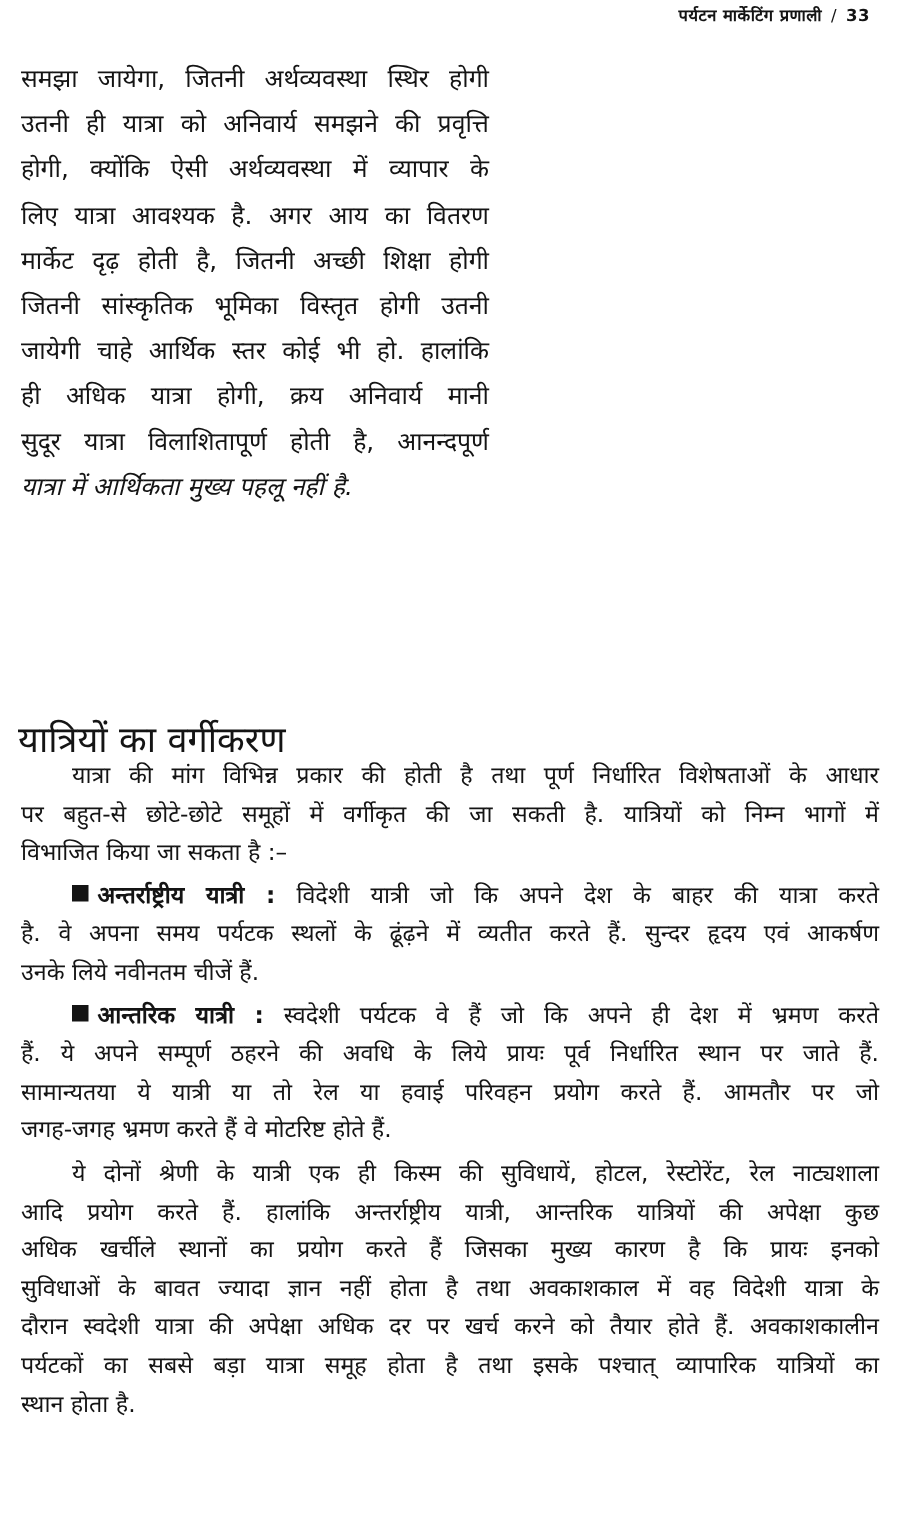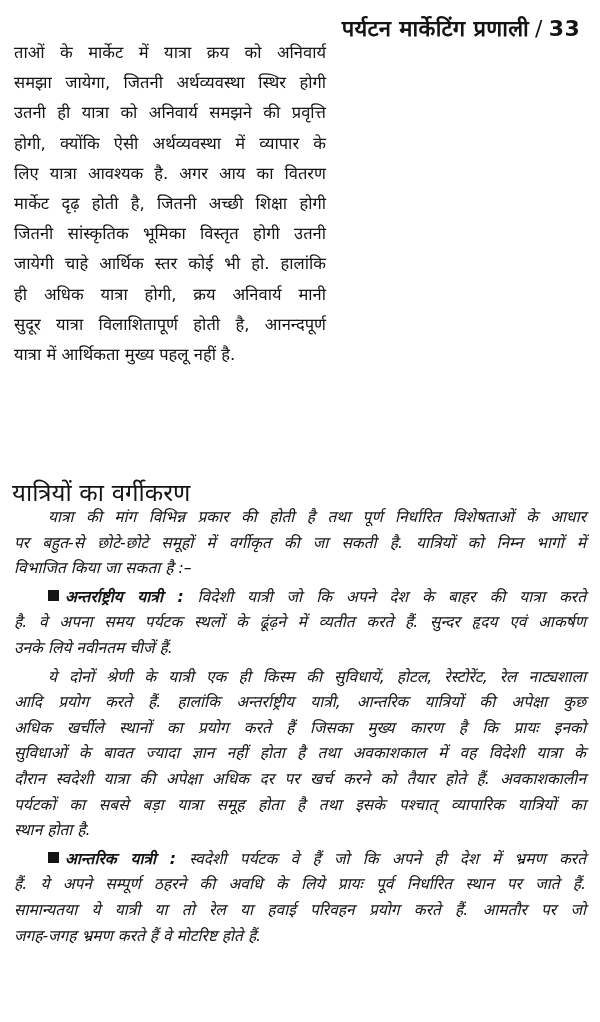--- a/index.html
+++ b/index.html
@@ -3,39 +3,39 @@
 <meta charset="utf-8">
 <style>
   html, body { margin: 0; padding: 0; }
   body {
     width: 600px; height: 1022px; overflow: hidden;
     background: #ffffff; color: #141414;
     font-family: "DejaVu Sans", sans-serif;
     position: relative;
   }
   .running-header {
-    position: absolute; top: 12px; right: 20px;
-    font-size: 22px; font-weight: bold; letter-spacing: 0.3px;
+    position: absolute; top: 2px; right: 20px;
+    font-size: 11px; font-weight: bold; letter-spacing: 0.3px;
     white-space: nowrap;
   }
   .running-header .sep { margin: 0 6px; font-weight: normal; }
   .top-block {
     position: absolute; left: 14px; top: 38px; width: 312px;
   }
   .top-block .line {
     display: block; font-size: 16.5px; line-height: 30.2px;
     white-space: nowrap; text-align-last: justify; text-align: justify;
   }
-  .top-block .line.last { text-align-last: left; }
+  .top-block .line.last { text-align-last: left; font-style: italic; }
   .section-heading {
     position: absolute; left: 12px; top: 475px;
     font-size: 24px; font-weight: normal; white-space: nowrap;
   }
   .lower {
-    position: absolute; left: 14px; top: 505px; width: 572px; font-style: italic;
+    position: absolute; left: 14px; top: 505px; width: 572px;
   }
   .lower .line {
     display: block; font-size: 15.5px; line-height: 25.6px;
     white-space: nowrap; text-align: justify; text-align-last: justify;
   }
   .lower .line.last { text-align-last: left; }
   .lower .line.indent { padding-left: 34px; }
   .lower .line.gap { margin-top: 3px; }
   .bullet-sq {
     display: inline-block; width: 11px; height: 11px; background: #141414;
@@ -44,21 +44,20 @@
   .term { font-weight: bold; }
 </style>
 </head>
 <body>
 
 <div class="running-header">
   <span>पर्यटन मार्केटिंग प्रणाली</span><span class="sep">/</span><span>33</span>
 </div>
 
 <div class="top-block">
-  <span class="line">ताओं के मार्केट में यात्रा क्रय को अनिवार्य</span>
   <span class="line">समझा जायेगा, जितनी अर्थव्यवस्था स्थिर होगी</span>
   <span class="line">उतनी ही यात्रा को अनिवार्य समझने की प्रवृत्ति</span>
   <span class="line">होगी, क्योंकि ऐसी अर्थव्यवस्था में व्यापार के</span>
   <span class="line">लिए यात्रा आवश्यक है. अगर आय का वितरण</span>
   <span class="line">मार्केट दृढ़ होती है, जितनी अच्छी शिक्षा होगी</span>
   <span class="line">जितनी सांस्कृतिक भूमिका विस्तृत होगी उतनी</span>
   <span class="line">जायेगी चाहे आर्थिक स्तर कोई भी हो. हालांकि</span>
   <span class="line">ही अधिक यात्रा होगी, क्रय अनिवार्य मानी</span>
   <span class="line">सुदूर यात्रा विलाशितापूर्ण होती है, आनन्दपूर्ण</span>
   <span class="line last">यात्रा में आर्थिकता मुख्य पहलू नहीं है.</span>
@@ -73,28 +72,28 @@
     <span class="line last">विभाजित किया जा सकता है :–</span>
   </div>
 
   <div>
     <span class="line indent gap"><span class="bullet-sq"></span><span class="term">अन्तर्राष्ट्रीय यात्री :</span> <span>विदेशी यात्री जो कि अपने देश के बाहर की यात्रा करते</span></span>
     <span class="line">है. वे अपना समय पर्यटक स्थलों के ढूंढ़ने में व्यतीत करते हैं. सुन्दर हृदय एवं आकर्षण</span>
     <span class="line last">उनके लिये नवीनतम चीजें हैं.</span>
   </div>
 
   <div>
+    <span class="line indent gap"><span class="bullet-sq"></span><span class="term">आन्तरिक यात्री :</span> <span>स्वदेशी पर्यटक वे हैं जो कि अपने ही देश में भ्रमण करते</span></span>
+    <span class="line">हैं. ये अपने सम्पूर्ण ठहरने की अवधि के लिये प्रायः पूर्व निर्धारित स्थान पर जाते हैं.</span>
+    <span class="line">सामान्यतया ये यात्री या तो रेल या हवाई परिवहन प्रयोग करते हैं. आमतौर पर जो</span>
+    <span class="line last">जगह-जगह भ्रमण करते हैं वे मोटरिष्ट होते हैं.</span>
+  </div>
+
+  <div>
     <span class="line indent gap">ये दोनों श्रेणी के यात्री एक ही किस्म की सुविधायें, होटल, रेस्टोरेंट, रेल नाट्यशाला</span>
     <span class="line">आदि प्रयोग करते हैं. हालांकि अन्तर्राष्ट्रीय यात्री, आन्तरिक यात्रियों की अपेक्षा कुछ</span>
     <span class="line">अधिक खर्चीले स्थानों का प्रयोग करते हैं जिसका मुख्य कारण है कि प्रायः इनको</span>
     <span class="line">सुविधाओं के बावत ज्यादा ज्ञान नहीं होता है तथा अवकाशकाल में वह विदेशी यात्रा के</span>
     <span class="line">दौरान स्वदेशी यात्रा की अपेक्षा अधिक दर पर खर्च करने को तैयार होते हैं. अवकाशकालीन</span>
     <span class="line">पर्यटकों का सबसे बड़ा यात्रा समूह होता है तथा इसके पश्चात् व्यापारिक यात्रियों का</span>
     <span class="line last">स्थान होता है.</span>
   </div>
-
-  <div>
-    <span class="line indent gap"><span class="bullet-sq"></span><span class="term">आन्तरिक यात्री :</span> <span>स्वदेशी पर्यटक वे हैं जो कि अपने ही देश में भ्रमण करते</span></span>
-    <span class="line">हैं. ये अपने सम्पूर्ण ठहरने की अवधि के लिये प्रायः पूर्व निर्धारित स्थान पर जाते हैं.</span>
-    <span class="line">सामान्यतया ये यात्री या तो रेल या हवाई परिवहन प्रयोग करते हैं. आमतौर पर जो</span>
-    <span class="line last">जगह-जगह भ्रमण करते हैं वे मोटरिष्ट होते हैं.</span>
-  </div>
 </div>
 
 </body></html>

